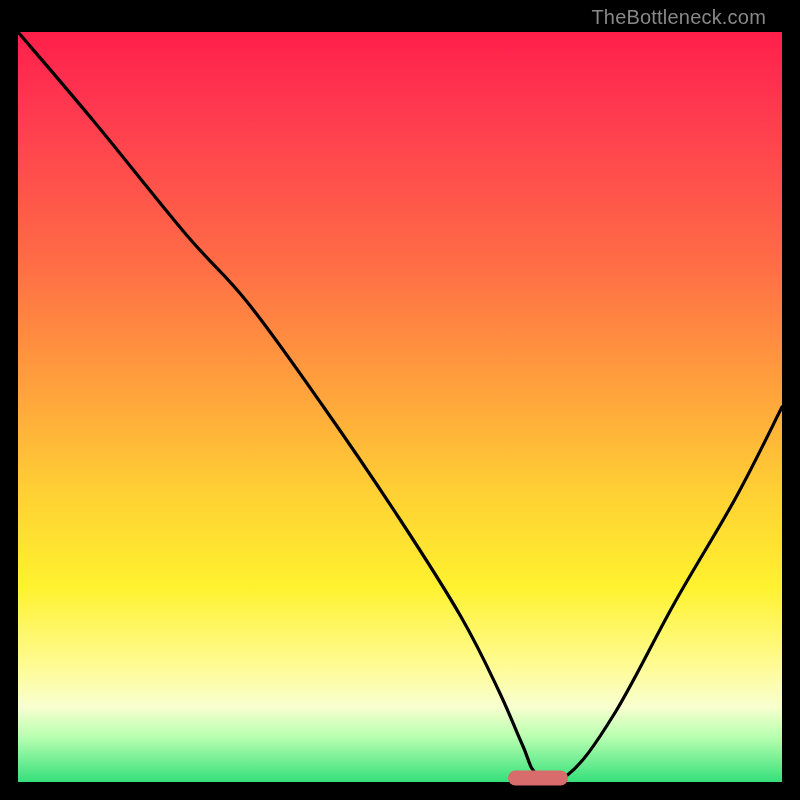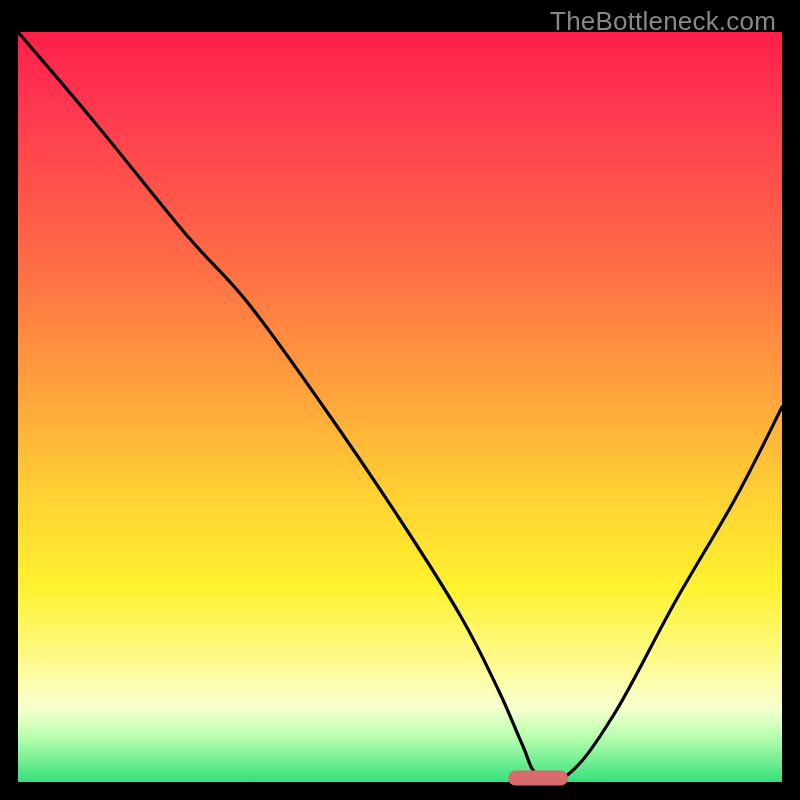--- a/index.html
+++ b/index.html
@@ -51,23 +51,23 @@
     position: absolute;
     width: 60px;
     height: 15px;
     background: #d86b6b;
     border-radius: 8px;
     transform: translate(-50%, -50%);
   }
   .watermark {
     position: absolute;
     top: 6px;
-    right: 24px;
+    right: 34px;
     font-family: Arial, Helvetica, sans-serif;
-    font-size: 26px;
+    font-size: 20px;
     color: #888;
     letter-spacing: 0.2px;
     margin-left: 9px;
   }
 </style>
 </head>
 <body>
 
 <div class="frame">
   <div class="plot-area">

